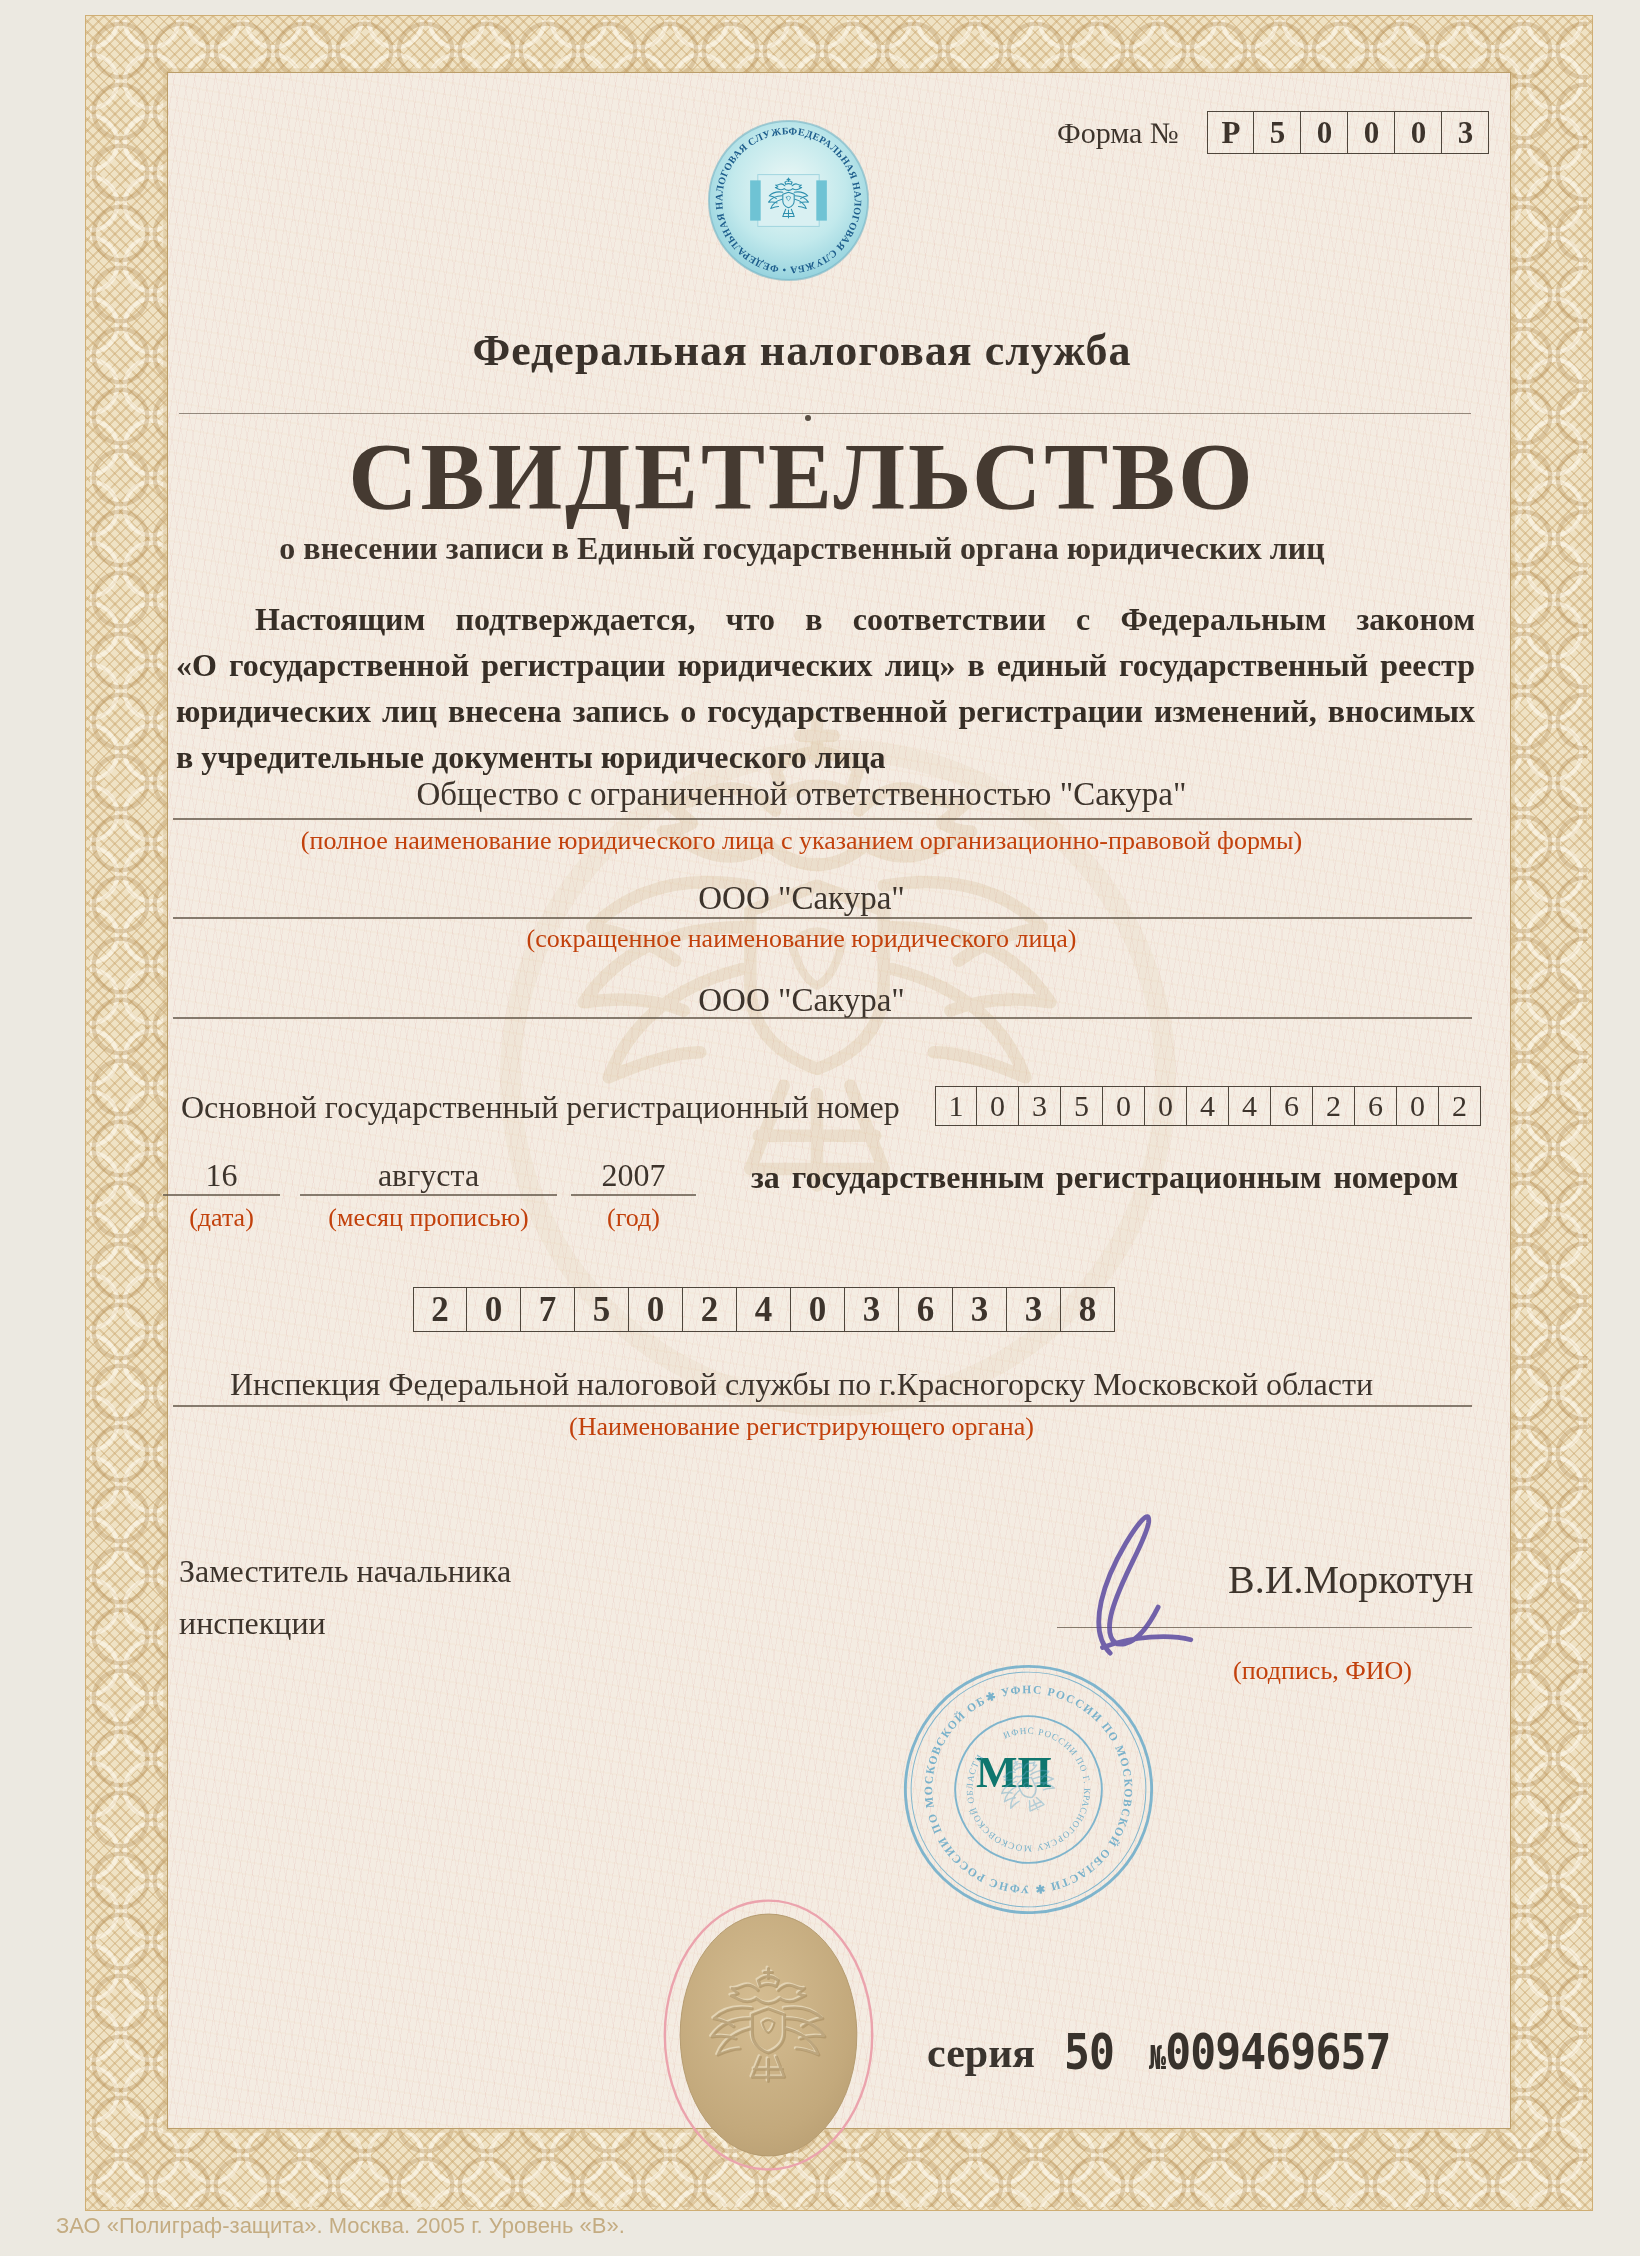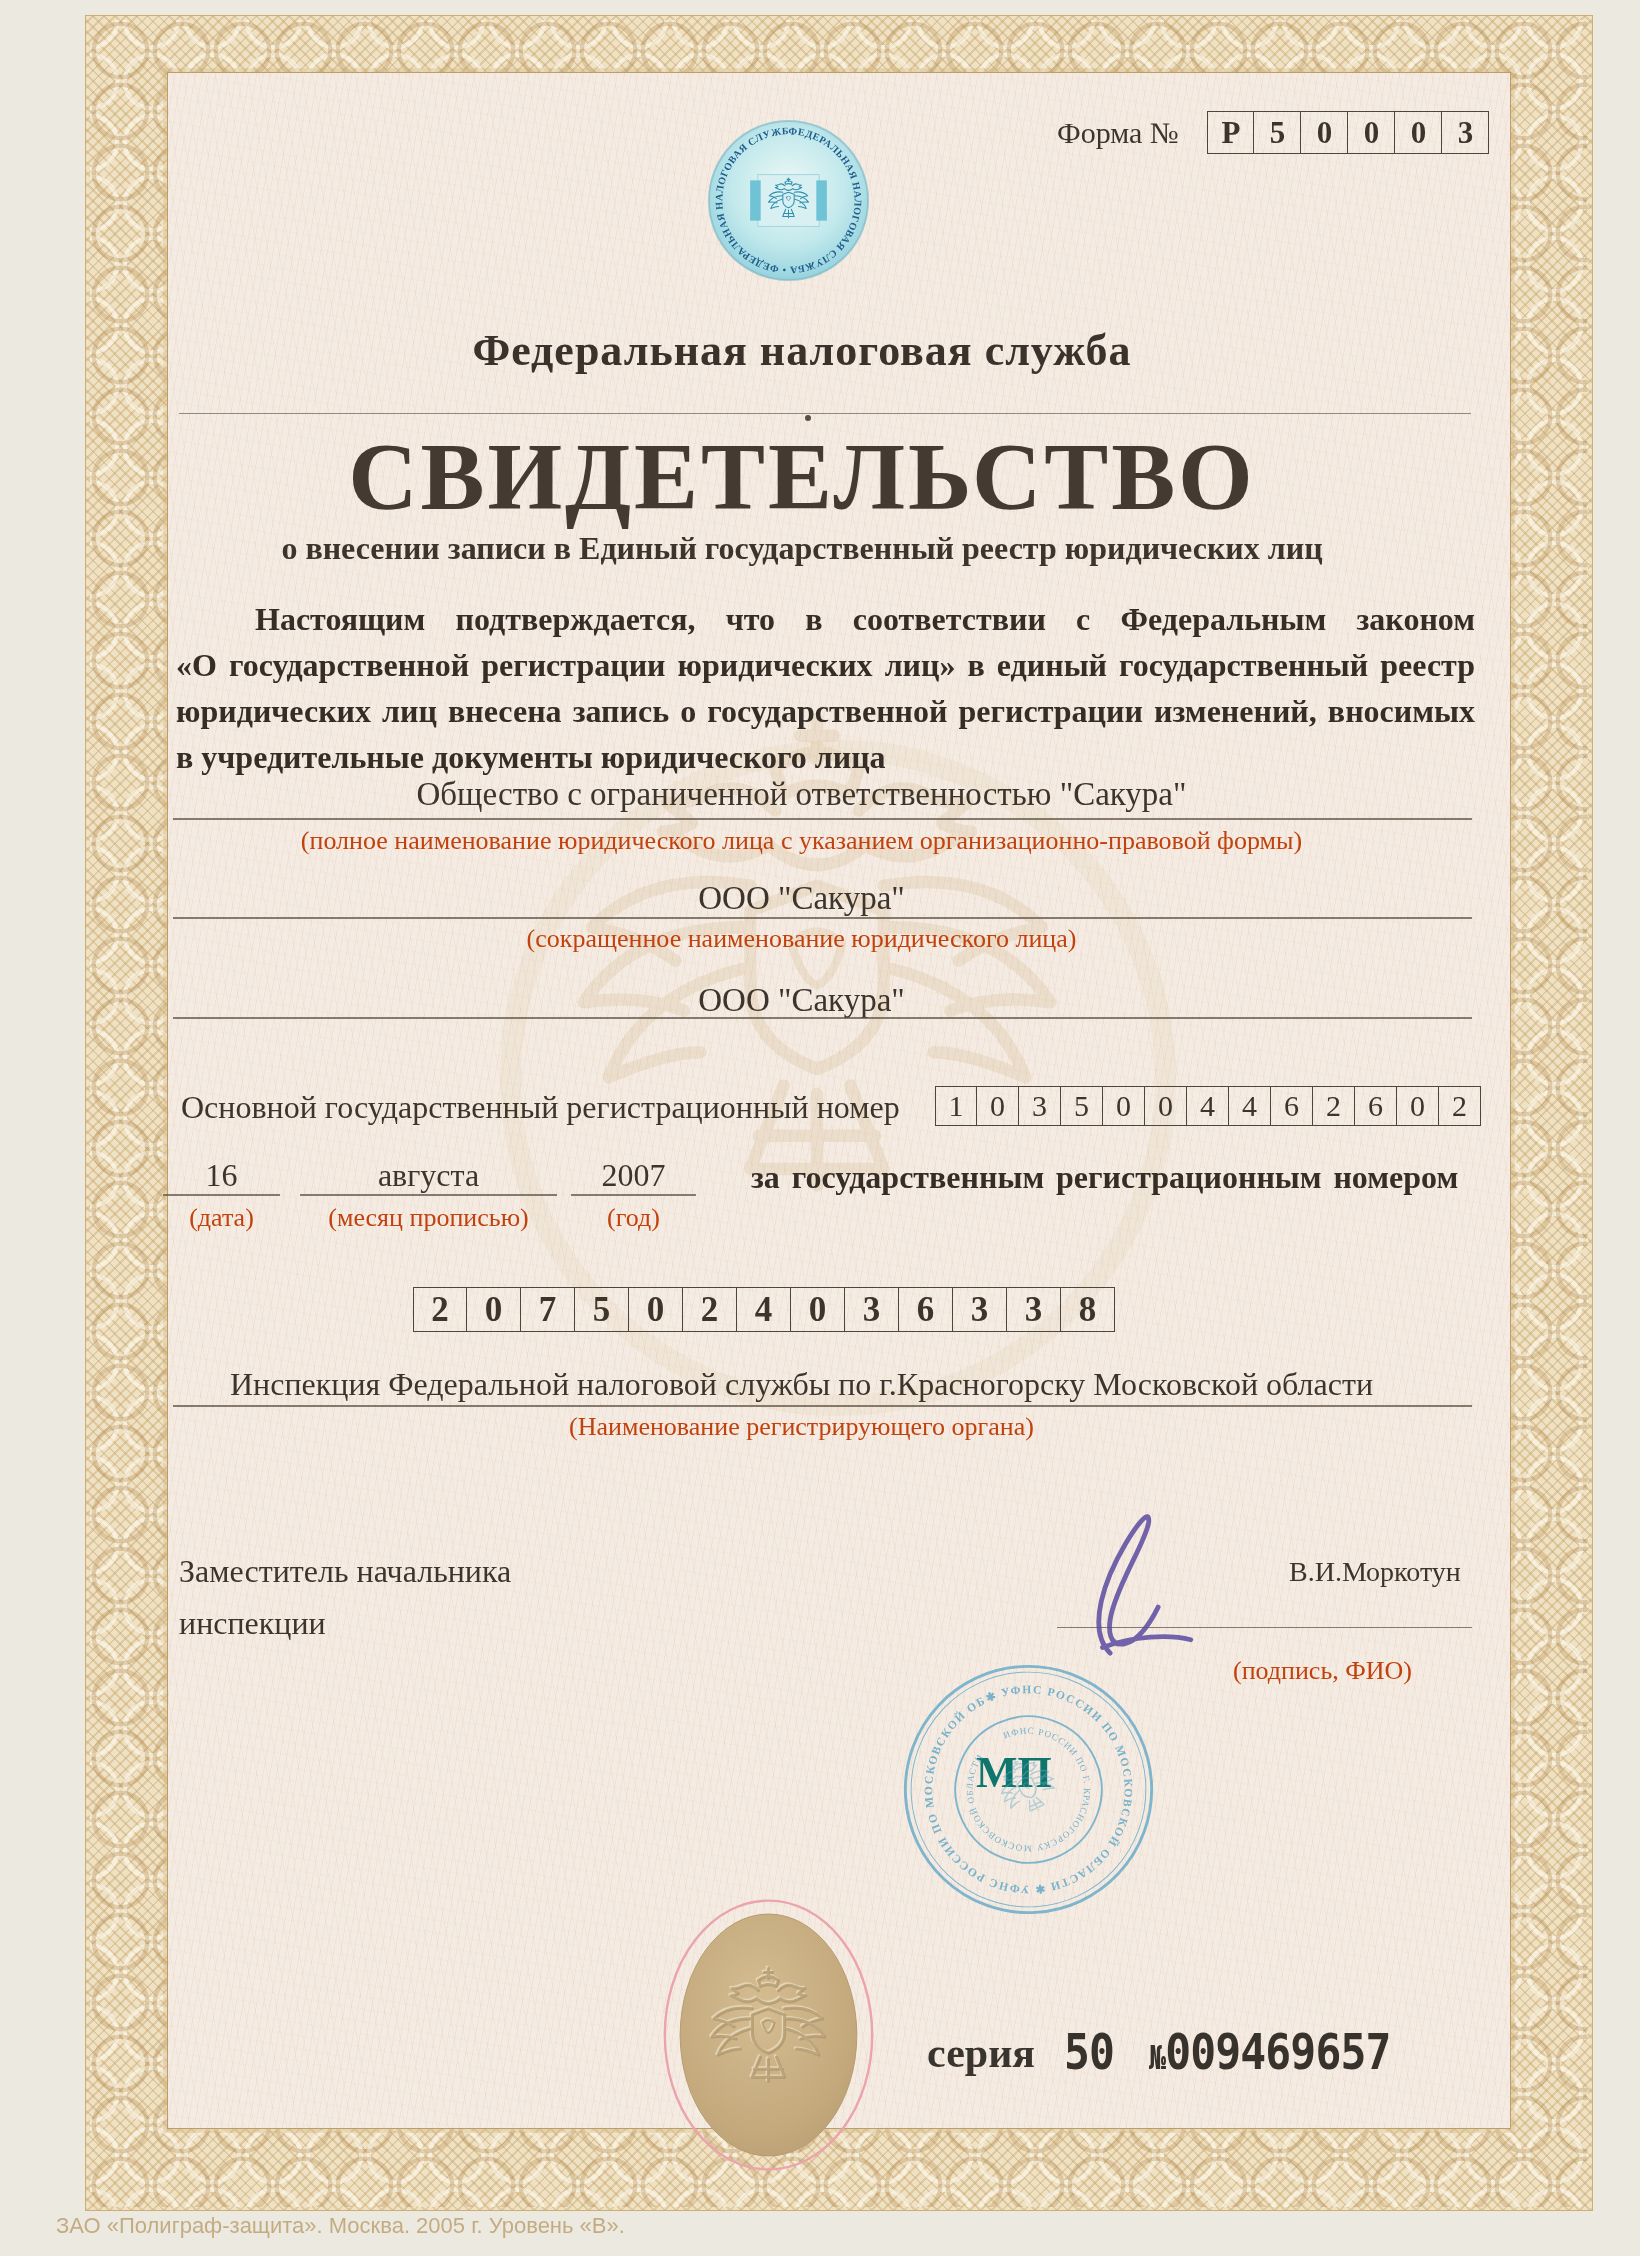--- a/index.html
+++ b/index.html
@@ -85,21 +85,21 @@
   #cap-month{left:300px;top:1203px;width:257px;}
   #year-val{left:571px;top:1157px;width:125px;}
   #rule-year{left:571px;top:1194px;width:125px;}
   #cap-year{left:571px;top:1203px;width:125px;}
   #grn-label{left:751px;top:1159px;width:726px;font-size:32px;font-weight:bold;word-spacing:3.8px;color:#362e26;}
   #grn-cells{left:413px;top:1287px;}
   #authority{left:134px;top:1366px;width:1335px;font-size:32px;}
   #rule-auth{left:173px;top:1405px;width:1299px;}
   #cap-auth{left:134px;top:1412px;width:1335px;}
   #position{left:179px;top:1545px;width:423px;font-size:32px;line-height:52px;}
-  #officer-name{left:1289px;top:1556px;font-size:28px;}
+  #officer-name{left:1228px;top:1556px;font-size:40px;}
   #rule-sign{left:1057px;top:1627px;width:415px;height:1.4px;}
   #cap-sign{left:1057px;top:1656px;width:355px;text-align:right;}
   #signature-svg{left:1018px;top:1484px;width:192px;height:202px;}
   #mp{left:976px;top:1747px;font-size:44px;font-weight:bold;color:#0f766e;}
   #stamp{left:889px;top:1650px;width:279px;height:279px;opacity:.8;}
   #watermark{left:567px;top:682px;width:500px;height:624px;color:#c9ab76;opacity:.20;}
   #watermark-ring{left:500px;top:740px;width:634px;height:634px;border:21px solid rgba(205,180,130,.10);border-radius:50%;}
   #gold-seal{left:653px;top:1891px;width:231px;height:288px;}
   #series-label{left:927px;top:2029px;font-size:42px;font-weight:bold;color:#3a342e;}
   .serial{
@@ -177,21 +177,21 @@
     <use href="#eagle" x="61" y="60" width="48" height="52" color="#2e8fae"></use>
     <text font-size="10.5" font-weight="bold" fill="#1d5d8c" letter-spacing="0.5">
       <textPath href="#emblem-circ">ФЕДЕРАЛЬНАЯ НАЛОГОВАЯ СЛУЖБА • ФЕДЕРАЛЬНАЯ НАЛОГОВАЯ СЛУЖБА •</textPath>
     </text>
   </svg>
 
   <div class="abs ctr bold" id="agency">Федеральная налоговая служба</div>
   <div class="rule" id="rule-agency"></div>
   <div class="abs ctr bold" id="title">СВИДЕТЕЛЬСТВО</div>
   <div class="abs" id="title-dot"></div>
-  <div class="abs ctr bold" id="subtitle">о внесении записи в Единый государственный реестр юридических лиц</div>
+  <div class="abs ctr bold" id="subtitle">о внесении записи в Единый государственный органа юридических лиц</div>
 
   <div class="abs" id="paragraph">
     <div class="para-line first">Настоящим подтверждается, что в соответствии с Федеральным законом</div>
     <div class="para-line">«О государственной регистрации юридических лиц» в единый государственный реестр</div>
     <div class="para-line">юридических лиц внесена запись о государственной регистрации изменений, вносимых</div>
     <div class="para-line last">в учредительные документы юридического лица</div>
   </div>
 
   <div class="abs ctr" id="name-full">Общество с ограниченной ответственностью "Сакура"</div>
   <div class="rule" id="rule-full"></div>

